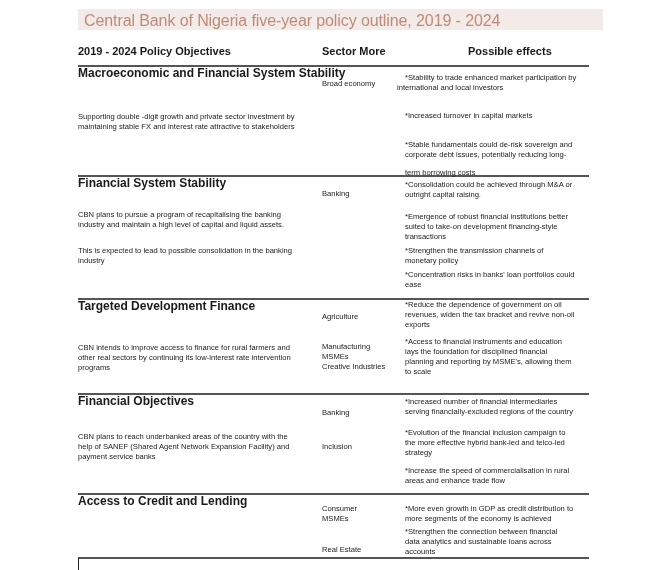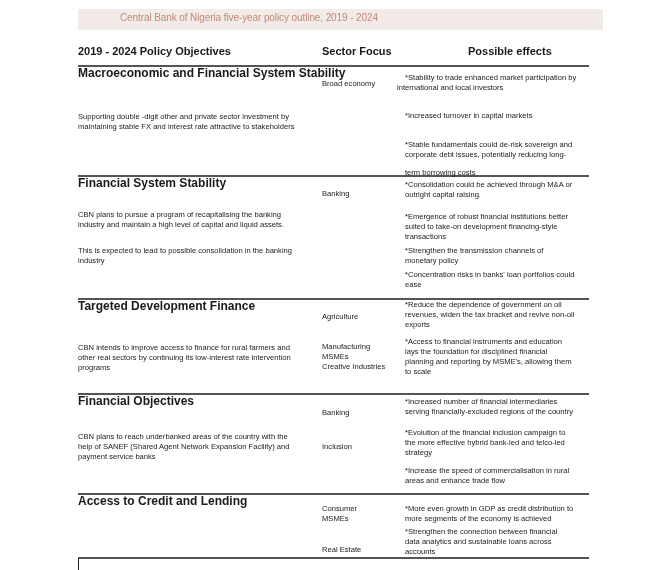--- a/index.html
+++ b/index.html
@@ -1,50 +1,50 @@
 <!DOCTYPE html>
 <html><head>
 <meta charset="utf-8">
 <style>
   html, body { margin: 0; padding: 0; background: #ffffff; }
   body { width: 667px; height: 570px; position: relative; overflow: hidden;
          font-family: "Liberation Sans", sans-serif; color: #1a1a1a; }
   .banner { position: absolute; left: 78px; top: 9px; width: 525px; height: 21px;
             background: #f3ebe7; }
-  .banner-title { position: absolute; left: 6px; top: 3px; font-size: 10px; color: #c08a78;
-                  letter-spacing: -0.1px; white-space: nowrap; margin-left: 36px; }
+  .banner-title { position: absolute; left: 6px; top: 3px; font-size: 16px; color: #c08a78;
+                  letter-spacing: -0.1px; white-space: nowrap; }
   .hdr { position: absolute; top: 45px; font-size: 11px; font-weight: bold; white-space: nowrap; }
   .rule { position: absolute; left: 78px; width: 511px; height: 2px; background: #555555; }
   .txt { position: absolute; font-size: 7.6px; line-height: 10.2px; white-space: nowrap; }
   .bold { font-weight: bold; font-size: 12px; }
   .vline { position: absolute; left: 78px; width: 1px; background: #222; }
 </style>
 </head>
 <body>
 
 <div class="banner">
   <div class="banner-title">Central Bank of Nigeria five-year policy outline, 2019 - 2024</div>
 </div>
 
 <div class="hdr" style="left:78px">2019 - 2024  Policy Objectives</div>
-<div class="hdr" style="left:322px">Sector Focus</div>
+<div class="hdr" style="left:322px">Sector More</div>
 <div class="hdr" style="left:468px">Possible effects</div>
 
 <div class="rule" style="top:65px"></div>
 <div class="rule" style="top:175px"></div>
 <div class="rule" style="top:298px"></div>
 <div class="rule" style="top:393px"></div>
 <div class="rule" style="top:493px"></div>
 <div class="rule" style="top:557px"></div>
 <div class="vline" style="top:558px;height:12px"></div>
 
 <div>
   <div class="txt bold" style="left:78px;top:68px">Macroeconomic and Financial System Stability</div>
   <div class="txt" style="left:322px;top:79px">Broad economy</div>
-  <div class="txt" style="left:78px;top:112px">Supporting double -digit other and private sector investment by</div>
+  <div class="txt" style="left:78px;top:112px">Supporting double -digit growth and private sector investment by</div>
   <div class="txt" style="left:78px;top:122px">maintaining  stable FX and interest rate attractive to stakeholders</div>
   <div class="txt" style="left:405px;top:73px">*Stability to trade enhanced market participation by</div>
   <div class="txt" style="left:397px;top:83px">international and local investors</div>
   <div class="txt" style="left:405px;top:111px">*Increased turnover in capital markets</div>
   <div class="txt" style="left:405px;top:140px">*Stable fundamentals could de-risk sovereign and</div>
   <div class="txt" style="left:405px;top:150px">corporate debt issues, potentially reducing long-</div>
   <div class="txt" style="left:405px;top:168px">term borrowing costs</div>
 </div>
 
 <div>

